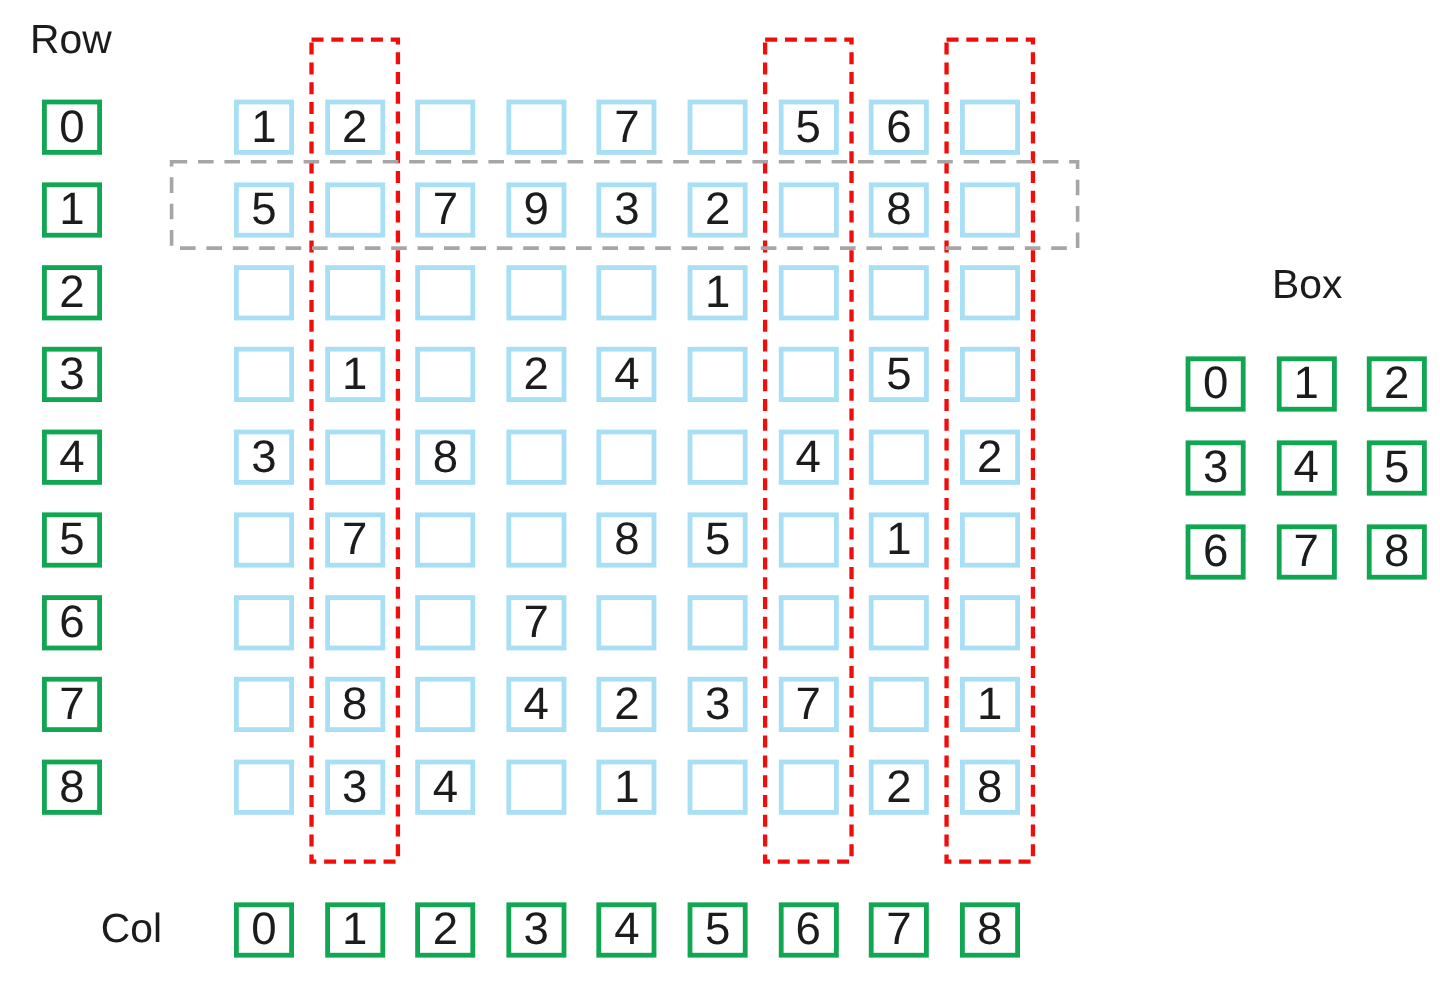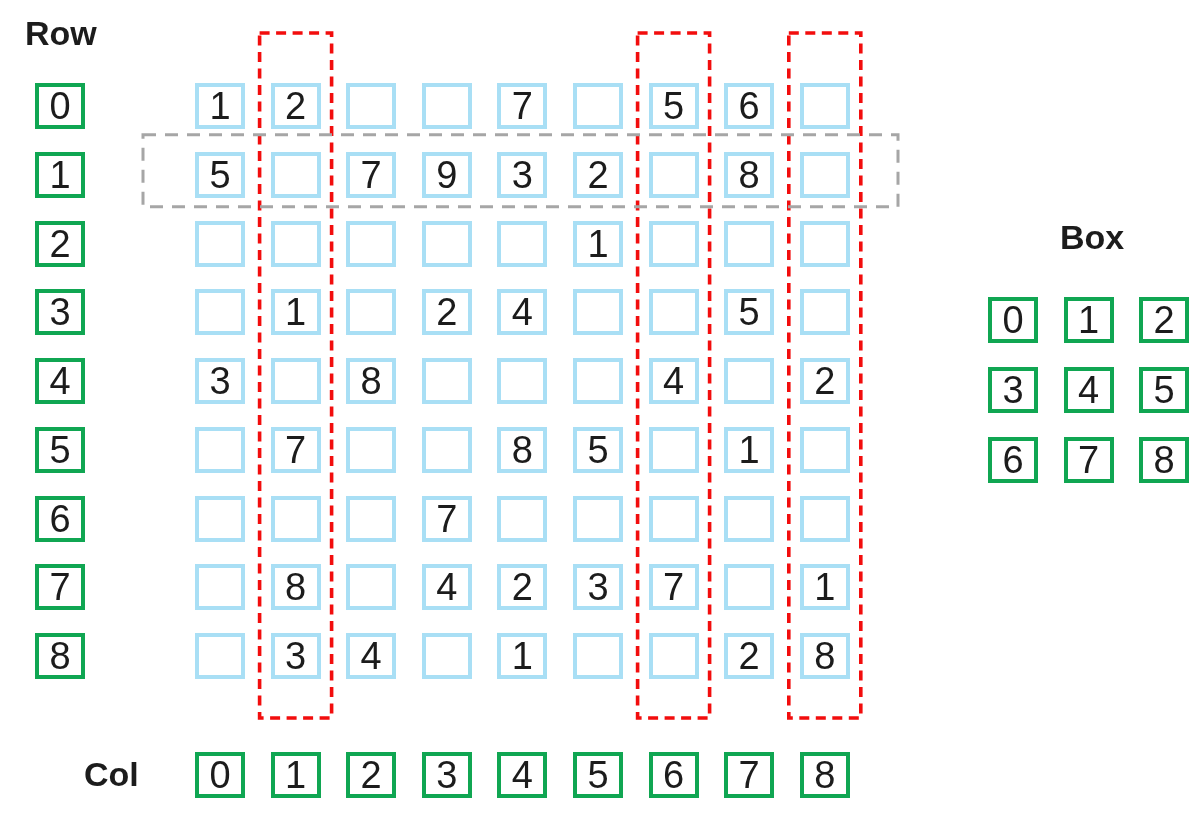--- a/index.html
+++ b/index.html
@@ -11,21 +11,20 @@
     font-family: "Liberation Sans", sans-serif;
     color: var(--ink, #1c1c1c);
     overflow: hidden;
   }
   .axis-label {
     position: absolute;
     font-size: 34px;
     line-height: 1;
     color: var(--ink, #1c1c1c);
     white-space: nowrap;
-    font-weight: bold;
   }
   .cell, .gbox {
     position: absolute;
     box-sizing: border-box;
     background: #ffffff;
     display: flex;
     align-items: center;
     justify-content: center;
     font-size: 38px;
     line-height: 1;

